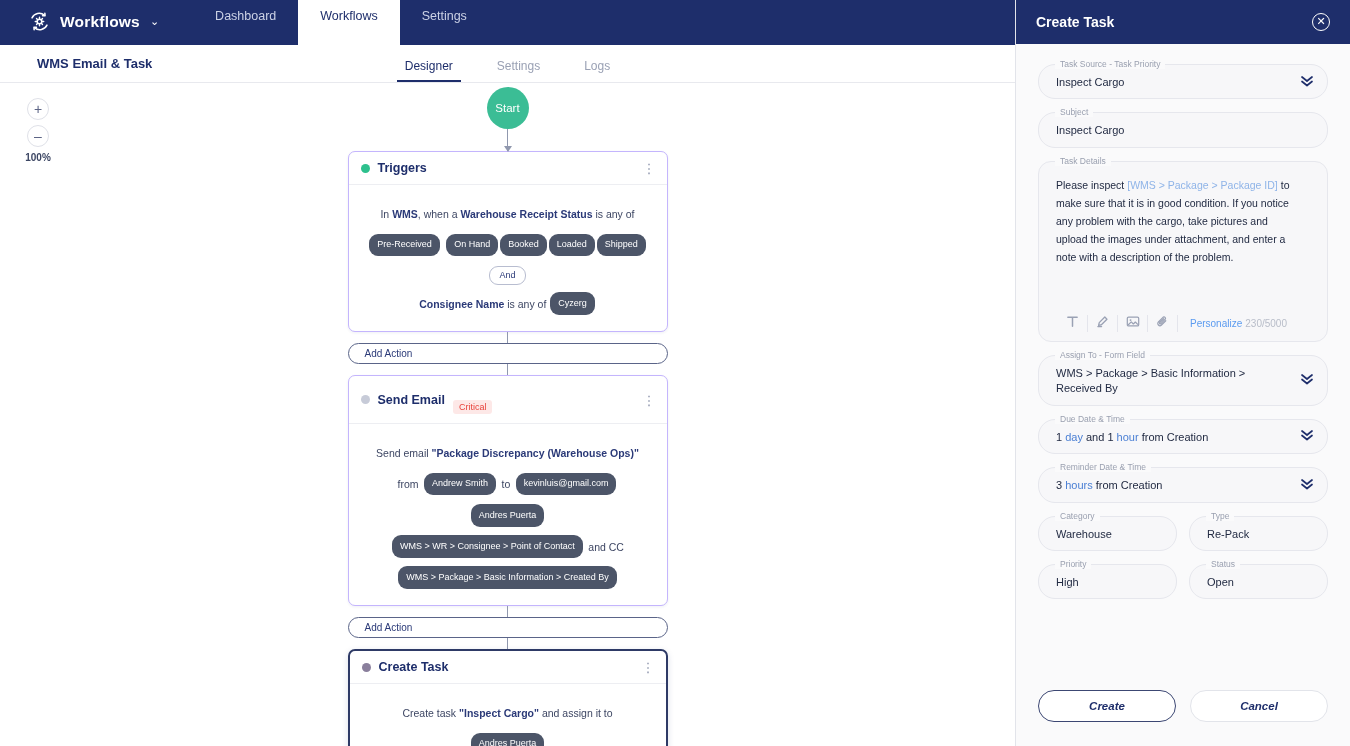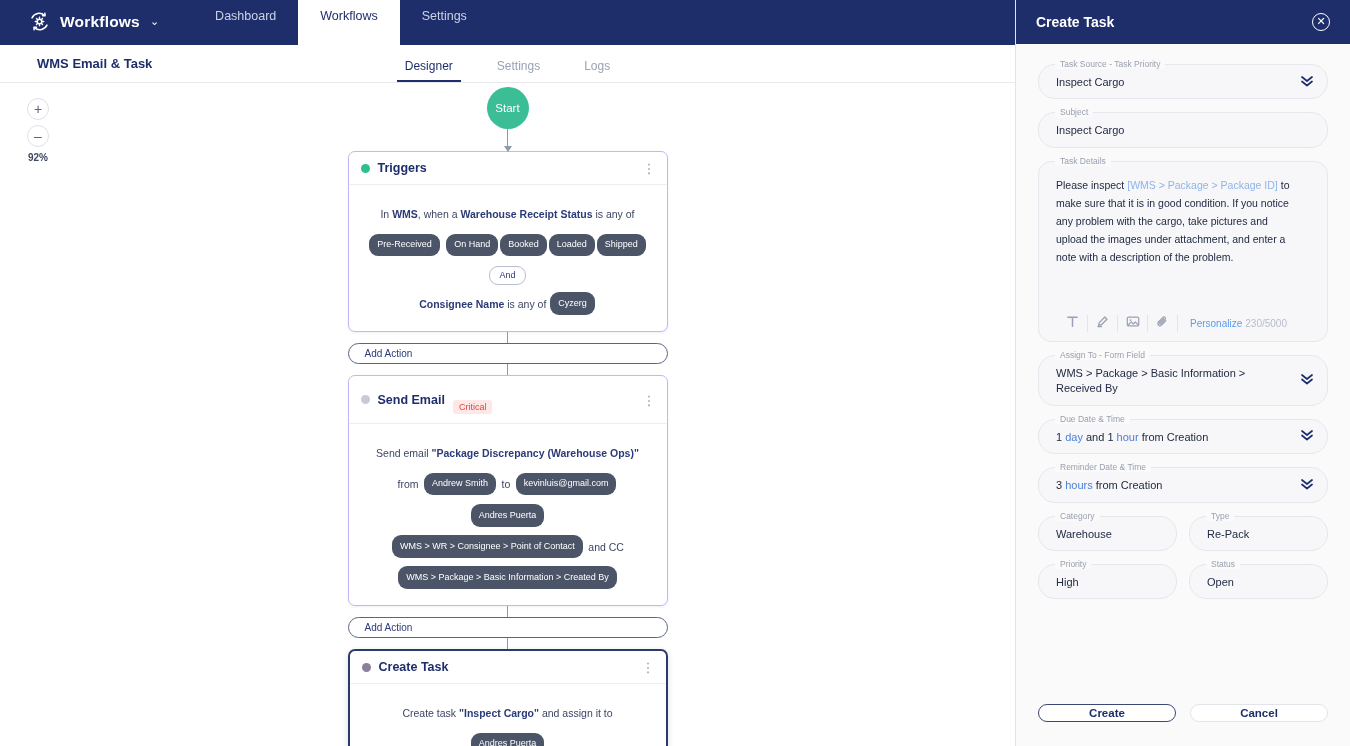--- a/index.html
+++ b/index.html
@@ -164,22 +164,22 @@
   .tb-personalize { font-size: 10px; color: #5b9bf0; margin-left: 12px; cursor: pointer; }
   .tb-count { margin-left: auto; font-size: 10px; color: #b8bdc9; padding-right: 4px; }
 
   .row2 { display: flex; gap: 12px; }
   .row2 .field { flex: 1; margin-bottom: 13px; }
 
   .panel-foot {
     flex: none; padding: 0 22px 24px 22px; display: flex; gap: 14px;
   }
   .foot-btn {
-    flex: 1; text-align: center; padding: 2px 0; border-radius: 17px;
-    font-size: 11.5px; font-weight: bold; cursor: pointer; background: #fff;
+    flex: 1; text-align: center; padding: 9px 0; border-radius: 17px;
+    font-size: 11.5px; font-weight: bold; cursor: pointer; background: #fff; font-style: italic;
   }
   .foot-btn.primary { border: 1.4px solid #3c4773; color: #1e2e6b; }
   .foot-btn.secondary { border: 1px solid #e2e4ea; color: #1e2e6b; }
 </style>
 </head>
 <body>
 
 <div class="app">
 
   <div class="left-pane">
@@ -214,21 +214,21 @@
       <div class="sub-tabs">
         <div class="sub-tab active">Designer</div>
         <div class="sub-tab">Settings</div>
         <div class="sub-tab">Logs</div>
       </div>
     </div>
 
     <div class="zoom-ctl">
       <div class="zoom-btn">+</div>
       <div class="zoom-btn">–</div>
-      <div class="zoom-lvl">92%</div>
+      <div class="zoom-lvl">100%</div>
     </div>
 
     <div class="canvas">
       <div class="flow">
 
         <div style="height:4px"></div>
         <div class="terminus start">Start</div>
         <div class="conn arrow" style="height:22px"></div>
 
         <div class="node">

